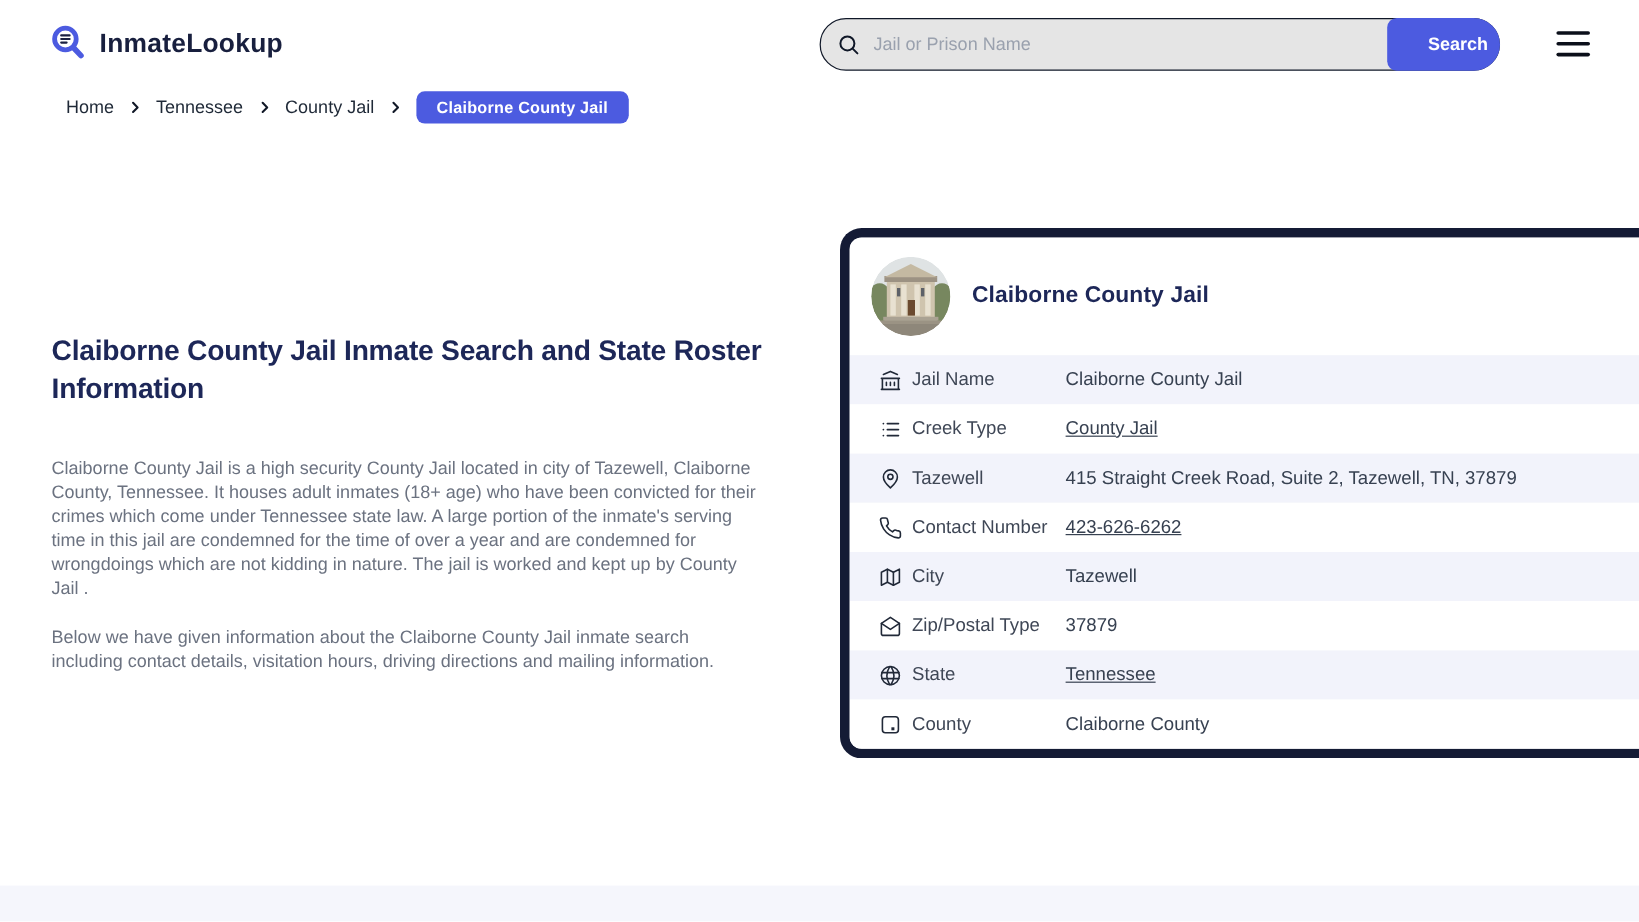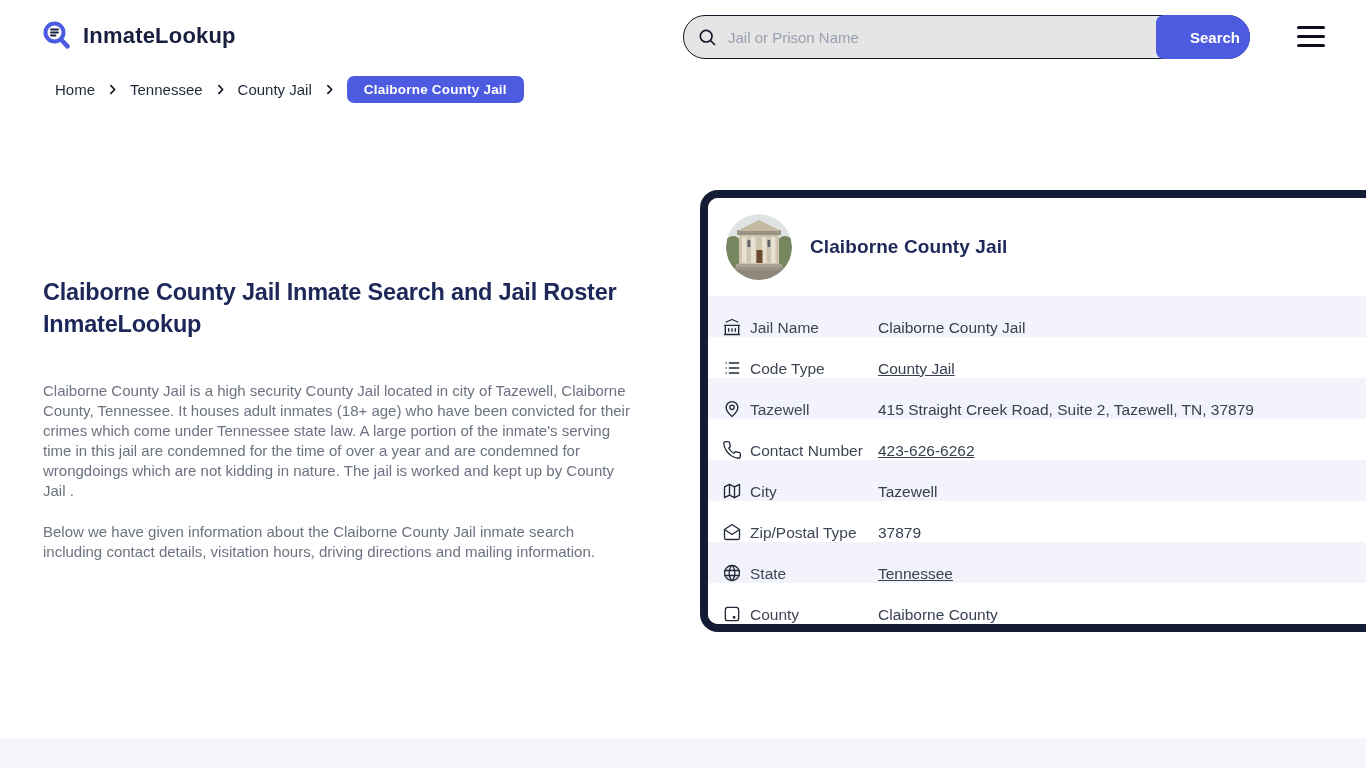--- a/index.html
+++ b/index.html
@@ -50,21 +50,21 @@
   
   .card {
     position:absolute; left:700px; top:190px; width:666px; height:442px;
     background:#fff; border:8px solid #141b35; border-right:none;
     border-radius:18px 0 0 18px; overflow:hidden;
   }
   .card-head { height:98px; display:flex; align-items:center; padding-left:18px; background:#fff; }
   .avatar { width:66px; height:66px; border-radius:50%; overflow:hidden; flex:0 0 66px; }
   .card-title { margin-left:18px; font-size:19px; font-weight:700; color:#1d2758; letter-spacing:0.1px; }
   .rows { width:100%; }
-  .row { display:flex; align-items:flex-end; height:41px; padding-left:14px; font-size:15.5px; }
+  .row { display:flex; align-items:center; height:41px; padding-left:24px; font-size:15.5px; }
   .row:nth-child(odd) { background:#f2f3fb; }
   .row:nth-child(even) { background:#ffffff; }
   .row .icn { width:20px; height:20px; flex:0 0 20px; display:flex; align-items:center; color:#212938; }
   .row .lbl { margin-left:8px; width:128px; color:#3f4756; }
   .row .val { color:#374151; }
   a.val { color:#4f5be7; text-decoration:underline; cursor:pointer; }
 
   .footer-strip { position:absolute; left:0; top:738px; width:1366px; height:30px; background:#f5f6fc; }
 
   svg { display:block; }
@@ -118,21 +118,21 @@
     <span class="crumb">County Jail</span>
     <span class="chev">
       <svg width="13" height="13" viewBox="0 0 24 24" fill="none" stroke="#111827" stroke-width="3.2" stroke-linecap="round" stroke-linejoin="round">
           <path d="M9 5l7 7-7 7"></path>
         </svg>
     </span>
     <span class="crumb-badge" style="background:#4c5be0;">Claiborne County Jail</span>
   </nav>
 
   <div class="article">
-    <h1>Claiborne County Jail Inmate Search and Jail Roster InmateLookup</h1>
+    <h1>Claiborne County Jail Inmate Search and State Roster Information</h1>
     <p>Claiborne County Jail is a high security County Jail located in city of Tazewell, Claiborne County, Tennessee. It houses adult inmates (18+ age) who have been convicted for their crimes which come under Tennessee state law. A large portion of the inmate's serving time in this jail are condemned for the time of over a year and are condemned for wrongdoings which are not kidding in nature. The jail is worked and kept up by County Jail .</p>
     <p>Below we have given information about the Claiborne County Jail inmate search including contact details, visitation hours, driving directions and mailing information.</p>
   </div>
 
   <section class="card">
     <div class="card-head">
       <div class="avatar">
         <svg width="66" height="66" viewBox="0 0 66 66">
           <defs>
               <clipPath id="cp">
@@ -171,21 +171,21 @@
           </span>
           <span class="lbl">Jail Name</span>
           <span class="val">Claiborne County Jail</span>
         </div>
         <div class="row">
           <span class="icn">
             <svg width="20" height="20" viewBox="0 0 24 24" fill="none" stroke="currentColor" stroke-width="1.8" stroke-linecap="round">
               <path d="M9 6h11M9 12h11M9 18h11M5 6v.01M5 12v.01M5 18v.01"></path>
             </svg>
           </span>
-          <span class="lbl">Code Type</span>
+          <span class="lbl">Creek Type</span>
           <a class="val">County Jail</a>
         </div>
         <div class="row">
           <span class="icn">
             <svg width="20" height="20" viewBox="0 0 24 24" fill="none" stroke="currentColor" stroke-width="1.6" stroke-linecap="round" stroke-linejoin="round">
               <path d="M12 21c-4.4-3.9-7-7.4-7-10.9A7 7 0 1 1 19 10.1c0 3.5-2.6 7-7 10.9z"></path>
               <circle cx="12" cy="10" r="2.6"></circle>
             </svg>
           </span>
           <span class="lbl">Tazewell</span>

